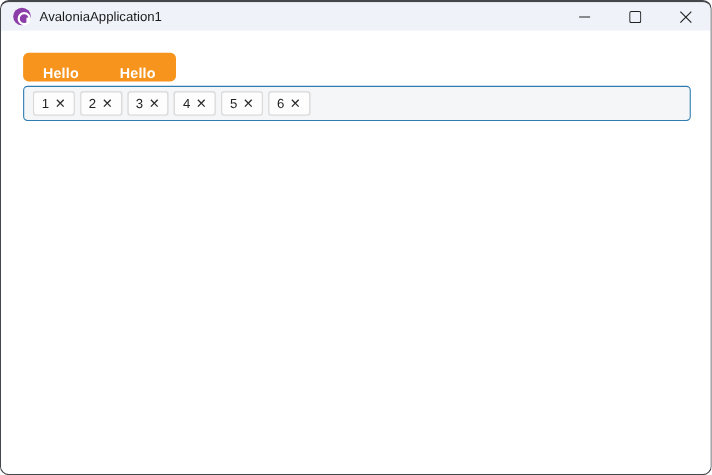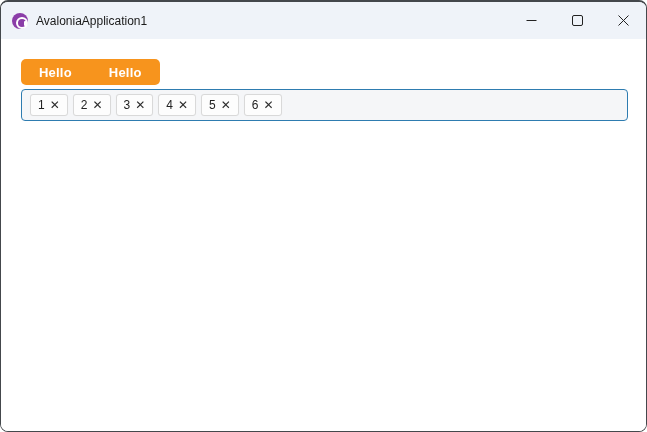--- a/index.html
+++ b/index.html
@@ -12,21 +12,21 @@
   }
   *{box-sizing:border-box;margin:0;padding:0;}
   html,body{width:647px;height:432px;background:#fff;font-family:"Liberation Sans",sans-serif;}
   .window{
     position:relative;width:647px;height:432px;
     border:1px solid var(--window-border);border-top-width:2px;
     border-radius:8px;overflow:hidden;background:#fff;
   }
   
   .titlebar{
-    height:37px;background:var(--titlebar-bg);
+    height:26px;background:var(--titlebar-bg);
     display:flex;align-items:center;
   }
   .app-icon{
     width:16px;height:16px;border-radius:50%;
     background:#8B3DA8;margin-left:11px;flex:0 0 auto;
     position:relative;
   }
   .app-icon::before{
     content:"";position:absolute;left:4px;top:4px;width:8px;height:8px;
     border:2.2px solid #fff;border-radius:50%;
@@ -43,21 +43,21 @@
   .win-btn{
     width:46px;height:100%;display:flex;align-items:center;justify-content:center;
     background:transparent;border:none;cursor:default;color:#222;
   }
   .win-btn svg{display:block;}
   
   .content{background:#fff;height:399px;position:relative;}
   .tabstrip{
     position:absolute;left:20px;top:20px;height:26px;
     background:var(--accent-orange);border-radius:5px;
-    display:flex;align-items:center;overflow:hidden;
+    display:flex;align-items:flex-end;overflow:hidden;
   }
   .tab{
     padding:0 18px;display:flex;align-items:center;justify-content:center;
     color:#fff;font-weight:bold;font-size:13px;background:transparent;border:none;
     letter-spacing:.2px;
   }
   .tab-divider{
     width:1px;margin:5px 0;background:rgba(255,255,255,0.45);
   }
   .chips-box{

